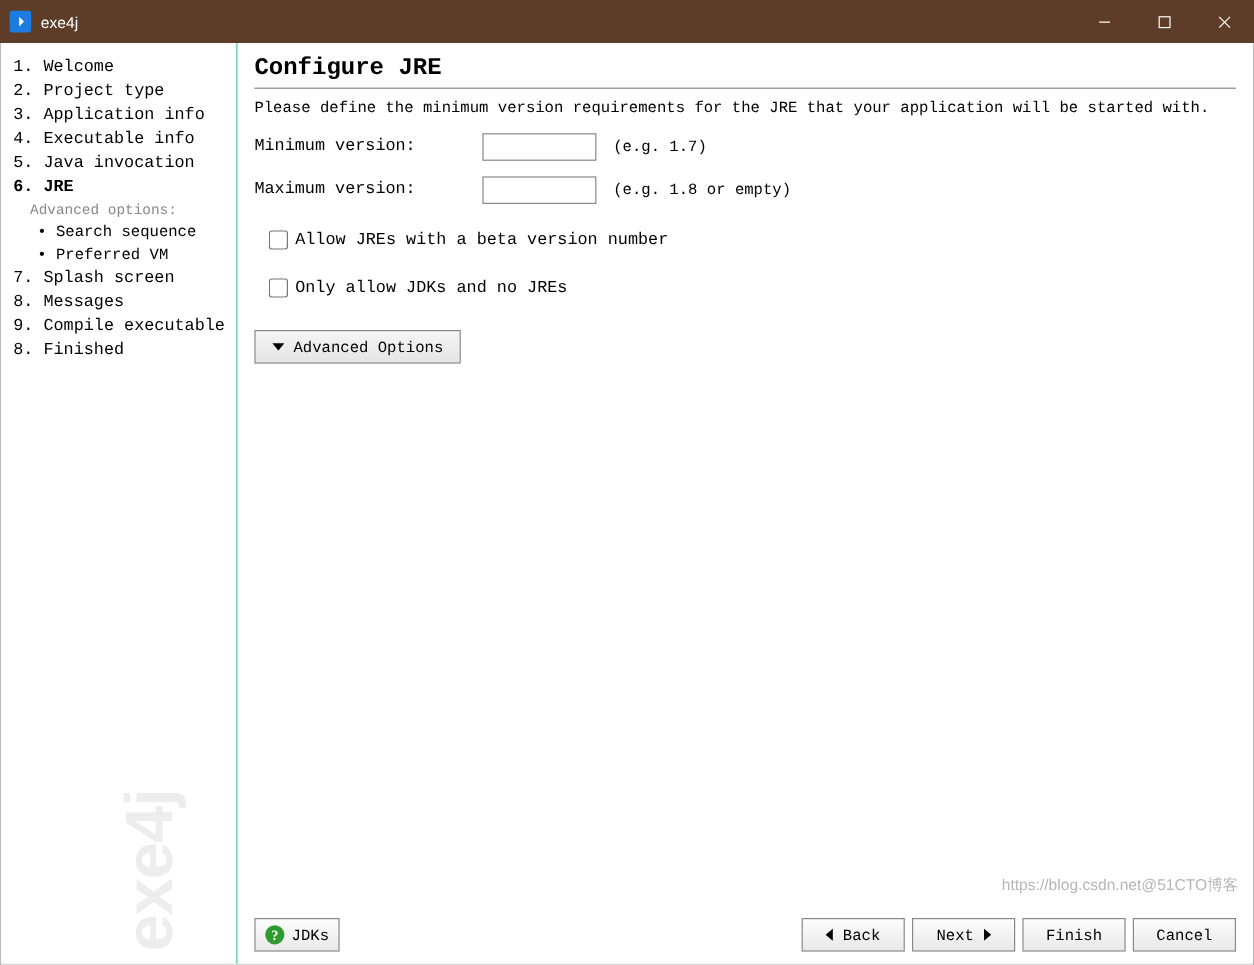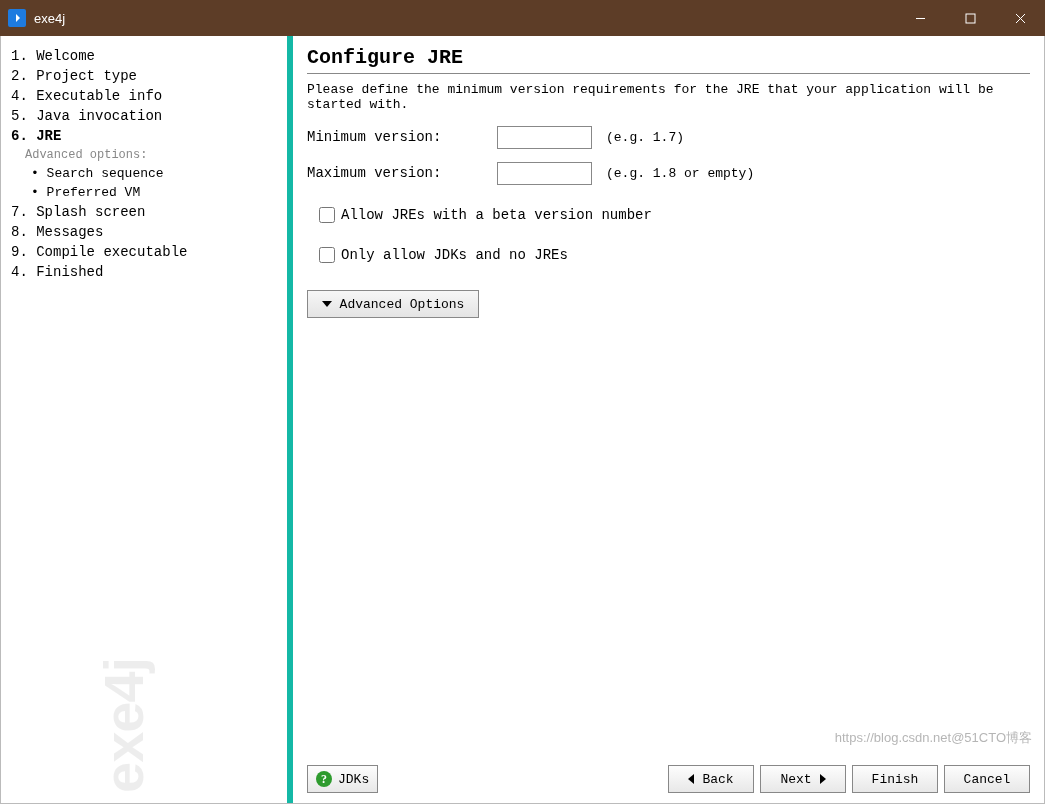--- a/index.html
+++ b/index.html
@@ -41,22 +41,22 @@
     color: #fff;
   }
   .titlebar-btn svg { width: 11px; height: 11px; stroke: #fff; stroke-width: 1; fill: none; }
   .window-body {
     display: flex;
     height: calc(804px - 36px);
     border: 1px solid #bbb;
     border-top: none;
   }
   .sidebar {
-    width: 292px;
-    border-right: 6px solid #14b8a6;
+    width: 197px;
+    border-right: 1px solid #14b8a6;
     background: #fff;
     padding: 10px 4px 10px 10px;
     position: relative;
     overflow: hidden;
   }
   .sidebar-list { list-style: none; }
   .sidebar-list li {
     padding: 2px 0;
     font-size: 14px;
     color: #000;
@@ -246,30 +246,31 @@
         <line x1="10" y1="1" x2="1" y2="10"></line>
       </svg>
   </div>
 </div>
 
 <div class="window-body">
   <div class="sidebar">
     <ul class="sidebar-list" id="sidebar-list">
         <li>1. Welcome</li>
         <li>2. Project type</li>
+        <li>3. Application info</li>
         <li>4. Executable info</li>
         <li>5. Java invocation</li>
         <li class="active">6. JRE</li>
         <li class="advanced-hdr">Advanced options:</li>
         <li class="advanced-item">• Search sequence</li>
         <li class="advanced-item">• Preferred VM</li>
         <li>7. Splash screen</li>
         <li>8. Messages</li>
         <li>9. Compile executable</li>
-        <li>4. Finished</li>
+        <li>8. Finished</li>
       </ul>
     <div class="watermark">exe4j</div>
   </div>
 
   <div class="main" style="position:relative;">
     <div class="main-title">Configure JRE</div>
     <div class="main-desc">Please define the minimum version requirements for the JRE that your application will be started with.</div>
 
     <div class="form-row">
       <label>Minimum version:</label>

